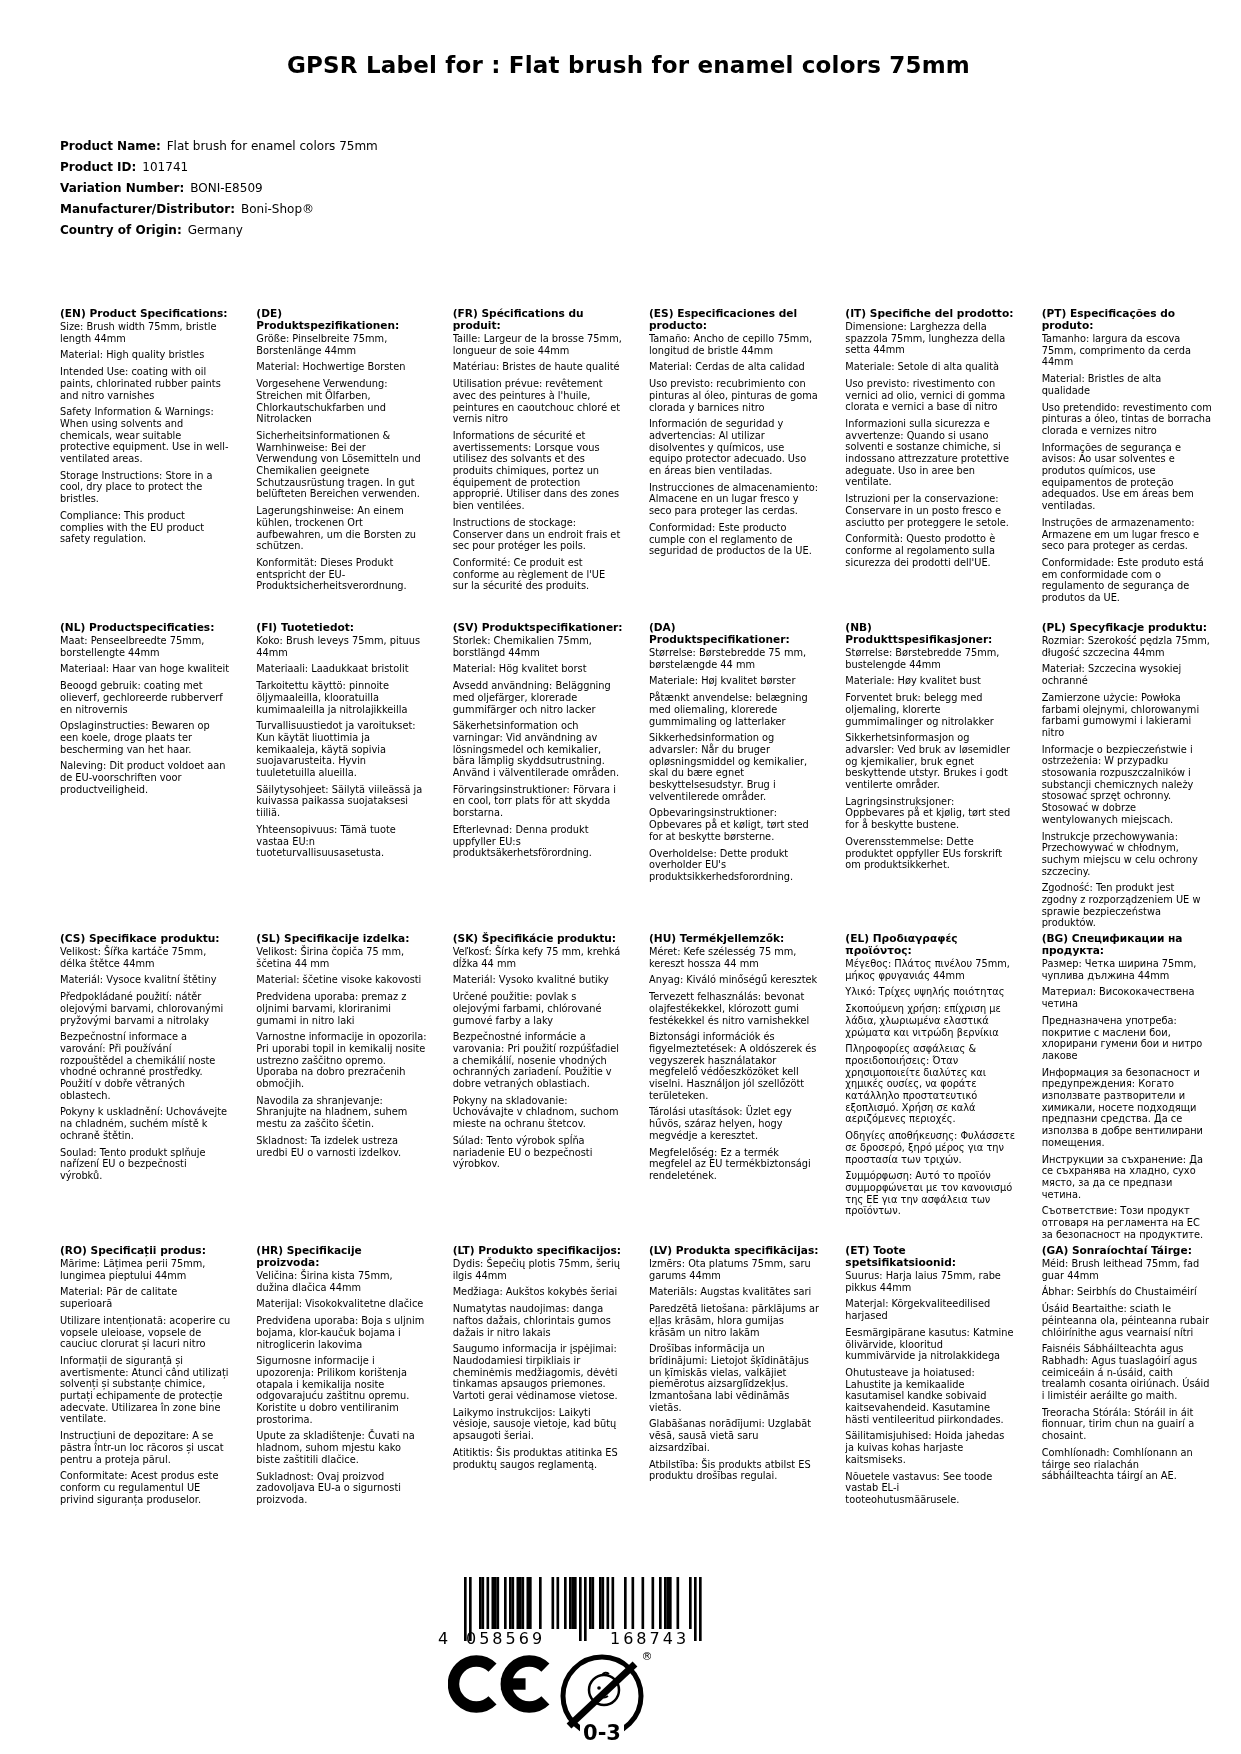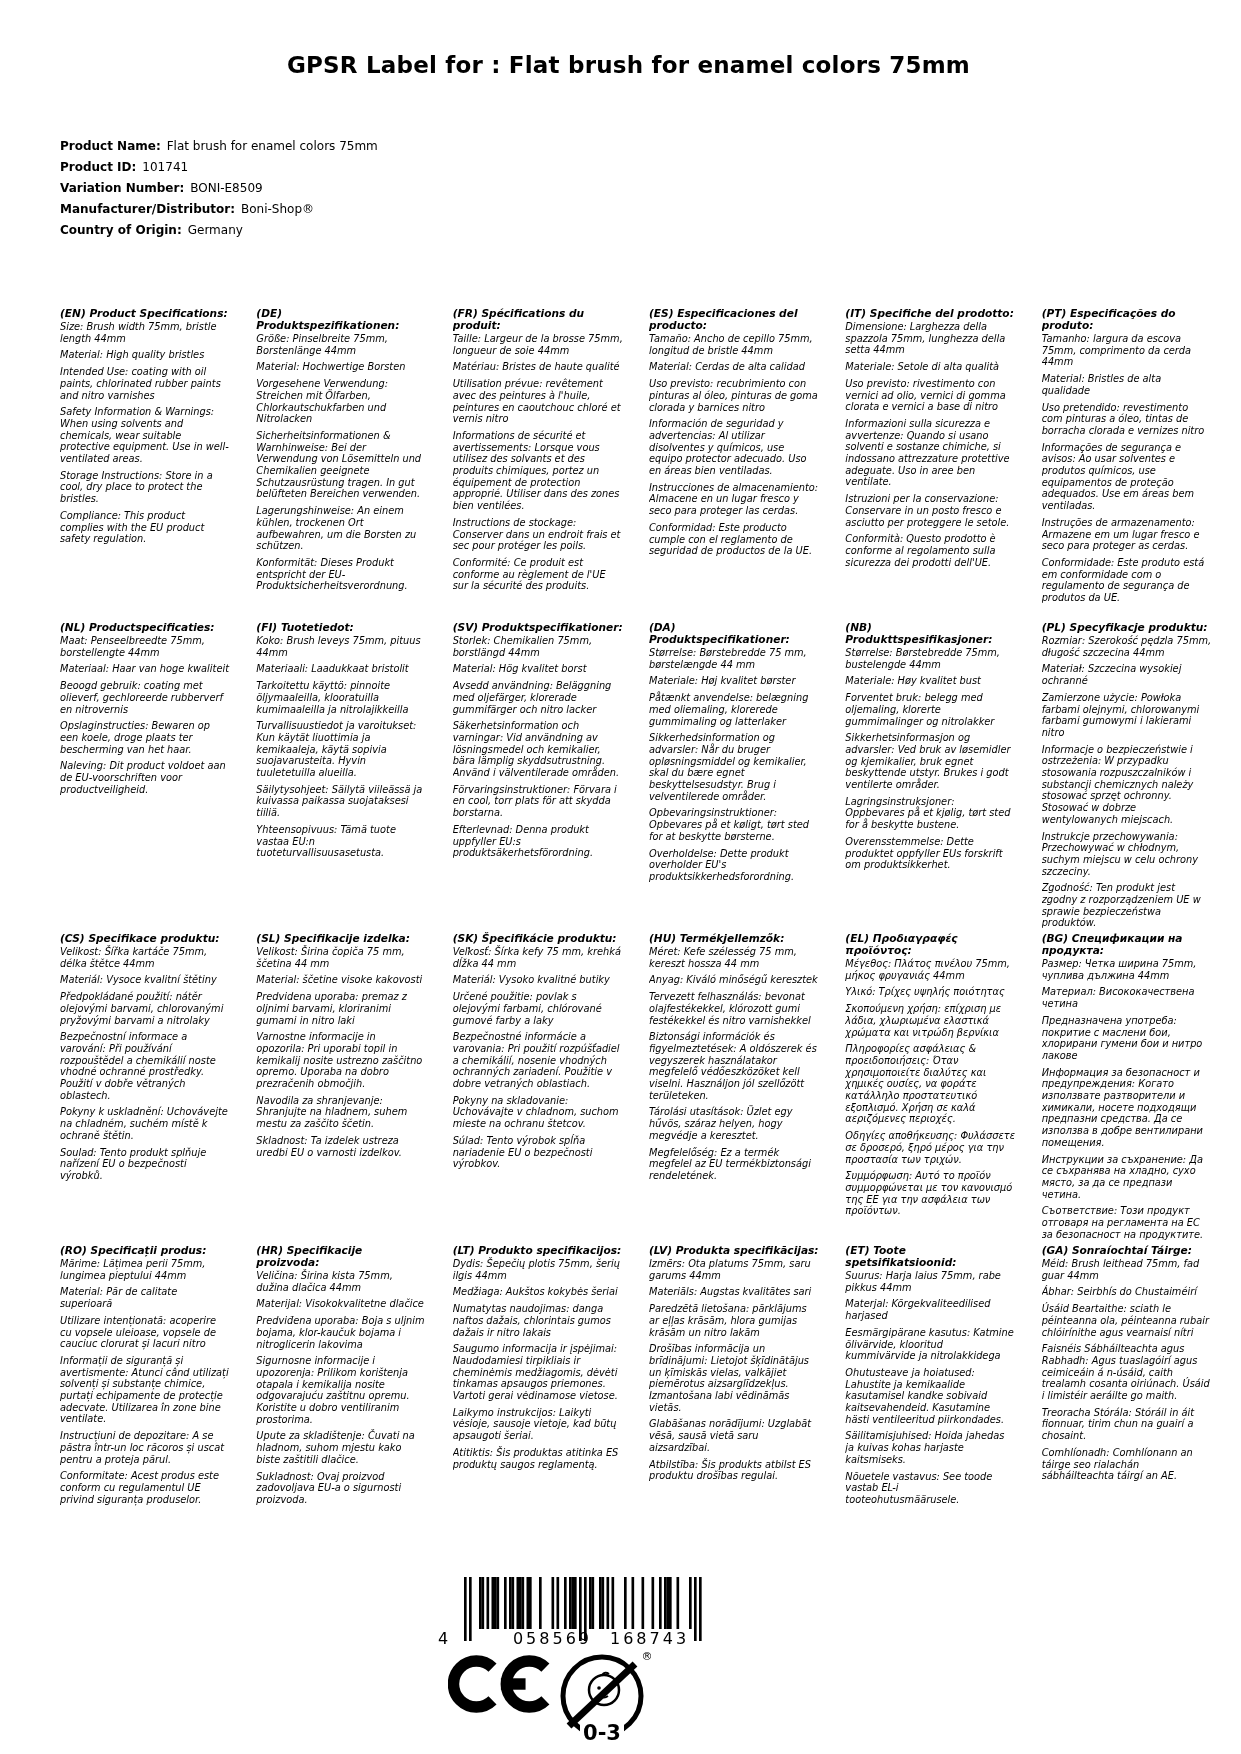--- a/index.html
+++ b/index.html
@@ -3,28 +3,28 @@
 <meta charset="utf-8">
 <style>
   html,body{margin:0;padding:0;background:#fff;}
   body{width:1241px;height:1754px;position:relative;font-family:"DejaVu Sans",sans-serif;color:#000;overflow:hidden;}
   .title{position:absolute;top:52px;left:8px;width:100%;text-align:center;font-size:23px;font-weight:bold;margin:0;letter-spacing:.2px;}
   .product-info{position:absolute;left:60px;top:136px;font-size:12px;line-height:21px;}
   .pi-line{white-space:nowrap;}
   .pi-label{font-weight:bold;}
   .pi-value{margin-left:6px;}
   .specs{position:absolute;left:60px;top:307px;width:1152px;display:grid;grid-template-columns:repeat(6,1fr);column-gap:26px;grid-template-rows:314px 311px 312px auto;}
-  .spec-cell{font-size:9.8px;line-height:11.7px;overflow:hidden;font-style:italic;}
+  .spec-cell{font-size:9.8px;line-height:11.7px;overflow:hidden;}
   .spec-cell h3{font-size:10.6px;line-height:12px;margin:0 0 2px 0;}
   .spec-cell p{margin:0 0 5px 0;}
   .barcode{position:absolute;left:438px;top:1577px;width:300px;height:92px;}
   .barcode svg{position:absolute;left:26px;top:0;}
   .bc-num{position:absolute;font-size:16px;font-family:"DejaVu Sans",sans-serif;top:52px;}
   .bc-first{left:0;}
-  .bc-left{left:44px;width:110px;text-align:right;letter-spacing:3px;}
+  .bc-left{left:28px;width:110px;text-align:left;letter-spacing:3px;}
   .bc-right{left:172px;width:110px;letter-spacing:3px;}
   .ce-mark{position:absolute;left:448px;top:1653px;width:104px;height:62px;}
   .age-warning{position:absolute;left:556px;top:1648px;width:100px;height:102px;}
 </style>
 </head>
 <body>
 
 <h1 class="title">GPSR Label for : Flat brush for enamel colors 75mm</h1>
 
 <div class="product-info" id="product-info">

